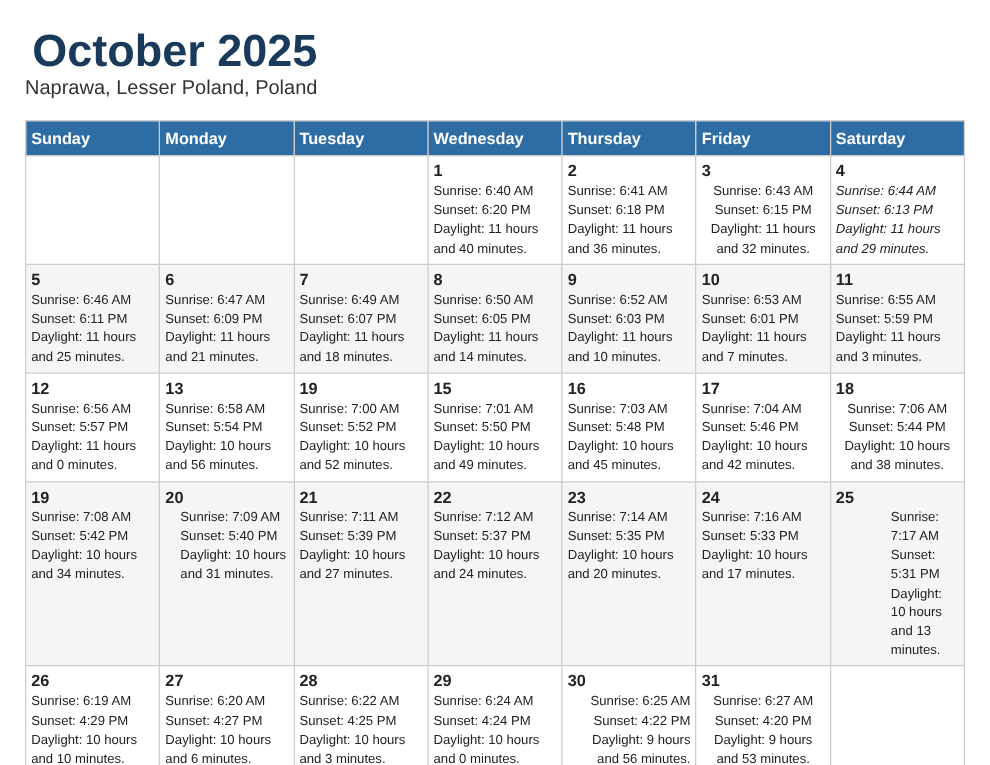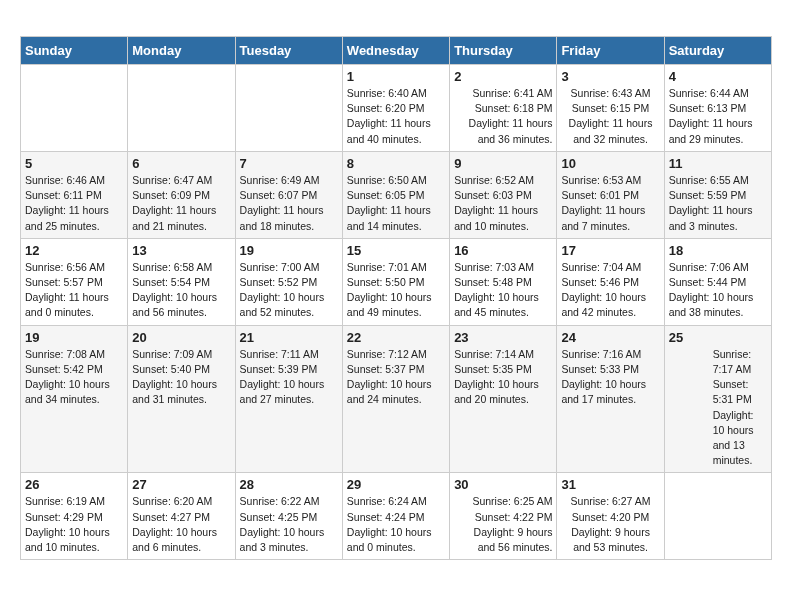--- a/index.html
+++ b/index.html
@@ -69,20 +69,24 @@
       line-height: 1.45;
     }
     td.empty {
       background: #fff !important;
     }
   </style>
 </head>
 <body>
 
 <div class="header">
+  <div class="title-block">
+    <div class="month-title">October 2025</div>
+    <div class="location-title">Naprawa, Lesser Poland, Poland</div>
+  </div>
 </div>
 
 <table>
   <thead>
     <tr id="header-row">
         <th>Sunday</th>
         <th>Monday</th>
         <th>Tuesday</th>
         <th>Wednesday</th>
         <th>Thursday</th>
@@ -97,35 +101,35 @@
         <td class="empty"></td>
         <td>
           <span class="day-num">1</span>
           <div class="cell-content" style="white-space: pre-line;">Sunrise: 6:40 AM
 Sunset: 6:20 PM
 Daylight: 11 hours
 and 40 minutes.</div>
         </td>
         <td>
           <span class="day-num">2</span>
-          <div class="cell-content" style="white-space: pre-line; text-align: right;">Sunrise: 6:41 AM
+          <div class="cell-content" style="white-space: pre-line;">Sunrise: 6:41 AM
 Sunset: 6:18 PM
 Daylight: 11 hours
 and 36 minutes.</div>
         </td>
         <td>
           <span class="day-num">3</span>
           <div class="cell-content" style="white-space: pre-line; text-align: center;">Sunrise: 6:43 AM
 Sunset: 6:15 PM
 Daylight: 11 hours
 and 32 minutes.</div>
         </td>
         <td>
           <span class="day-num">4</span>
-          <div class="cell-content" style="white-space: pre-line;">Sunrise: 6:44 AM
+          <div class="cell-content" style="white-space: pre-line; font-style: italic;">Sunrise: 6:44 AM
 Sunset: 6:13 PM
 Daylight: 11 hours
 and 29 minutes.</div>
         </td>
       </tr>
       <tr>
         <td>
           <span class="day-num">5</span>
           <div class="cell-content" style="white-space: pre-line;">Sunrise: 6:46 AM
 Sunset: 6:11 PM
@@ -213,37 +217,37 @@
         </td>
         <td>
           <span class="day-num">17</span>
           <div class="cell-content" style="white-space: pre-line;">Sunrise: 7:04 AM
 Sunset: 5:46 PM
 Daylight: 10 hours
 and 42 minutes.</div>
         </td>
         <td>
           <span class="day-num">18</span>
-          <div class="cell-content" style="white-space: pre-line;">Sunrise: 7:06 AM
+          <div class="cell-content" style="white-space: pre-line; text-align: center;">Sunrise: 7:06 AM
 Sunset: 5:44 PM
 Daylight: 10 hours
 and 38 minutes.</div>
         </td>
       </tr>
       <tr>
         <td>
           <span class="day-num">19</span>
           <div class="cell-content" style="white-space: pre-line;">Sunrise: 7:08 AM
 Sunset: 5:42 PM
 Daylight: 10 hours
 and 34 minutes.</div>
         </td>
         <td>
           <span class="day-num">20</span>
-          <div class="cell-content" style="white-space: pre-line;">Sunrise: 7:09 AM
+          <div class="cell-content" style="white-space: pre-line; margin-left: 12px;">Sunrise: 7:09 AM
 Sunset: 5:40 PM
 Daylight: 10 hours
 and 31 minutes.</div>
         </td>
         <td>
           <span class="day-num">21</span>
           <div class="cell-content" style="white-space: pre-line;">Sunrise: 7:11 AM
 Sunset: 5:39 PM
 Daylight: 10 hours
 and 27 minutes.</div>

